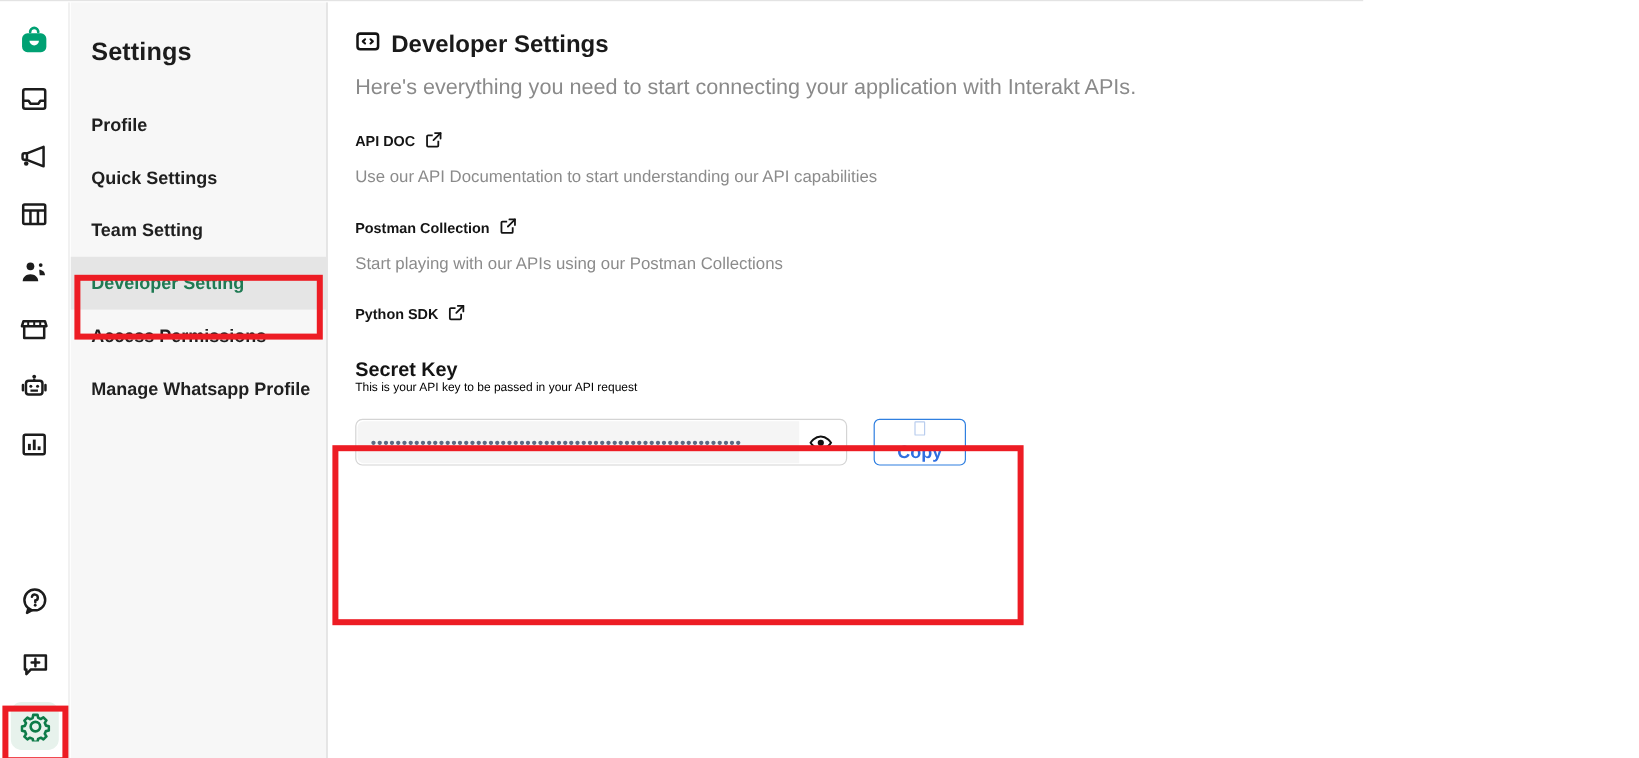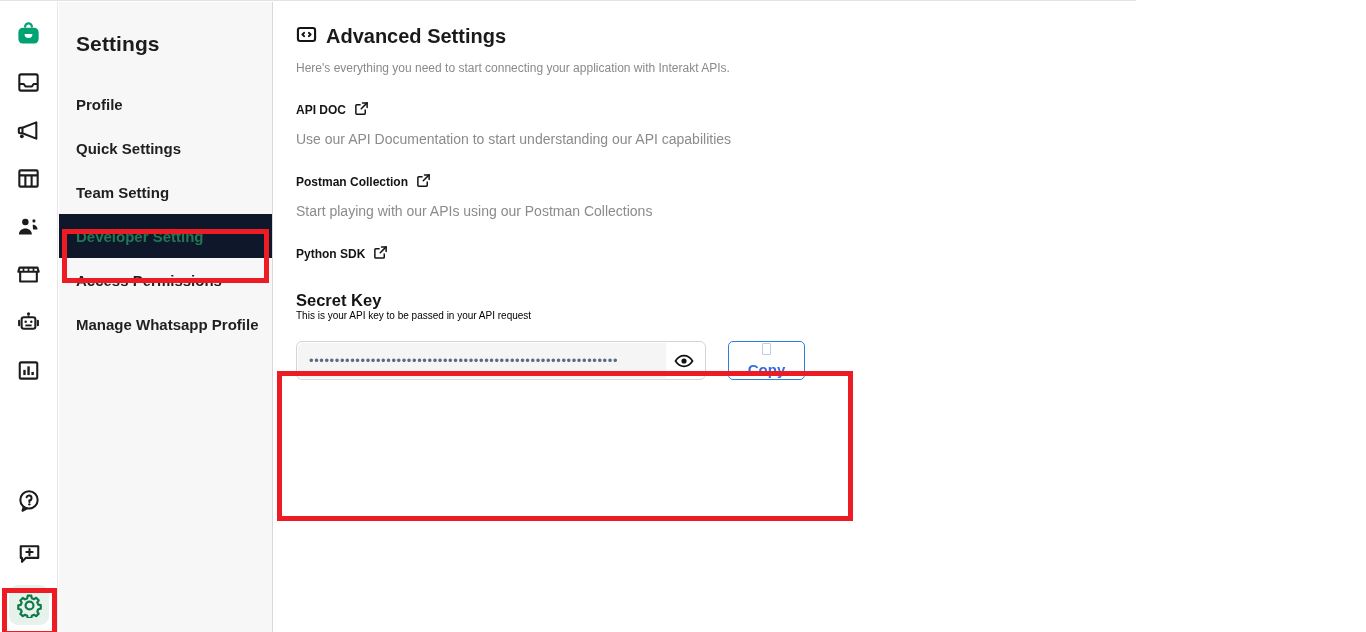--- a/index.html
+++ b/index.html
@@ -54,33 +54,33 @@
   }
   #sidebar-list { margin-top: 26px; }
   .side-item {
     height: 44px;
     display: flex; align-items: center;
     padding-left: 17px;
     font-size: 15px; font-weight: bold;
     color: #1f1f1f;
     cursor: pointer;
   }
-  .side-item.active { color: #1f7a53; background: #0f172a; }
+  .side-item.active { color: #1f7a53; background: #e5e5e5; }
 
   
   #main {
     position: absolute; left: 274px; top: 1px;
     width: 1092px; height: 631px;
     background: #ffffff;
     padding: 22px 0 0 22px;
   }
   .page-head { display: flex; align-items: center; gap: 9px; }
   .page-title { font-size: 20px; font-weight: bold; color: #1a1a1a; }
   .page-sub {
-    font-size: 12px; color: #8a8a8a; margin-top: 12px;
+    font-size: 18px; color: #8a8a8a; margin-top: 12px;
   }
 
   .section { margin-top: 26px; }
   .section-head {
     display: flex; align-items: center; gap: 8px;
     font-size: 12px; font-weight: bold; color: #141414;
   }
   .section-desc { font-size: 14px; color: #8b8b8b; margin-top: 12px; }
 
   
@@ -278,21 +278,21 @@
 
   <div id="main">
 
     <div class="page-head">
       <span>
         <svg width="21" height="21" viewBox="0 0 24 24">
           <rect x="2.2" y="4.6" width="19.6" height="14.8" rx="2.6" fill="none" stroke="#141414" stroke-width="2.4"></rect>
           <path d="M9.4 10 7.2 12l2.2 2M14.6 10l2.2 2-2.2 2" fill="none" stroke="#141414" stroke-width="2" stroke-linecap="round" stroke-linejoin="round"></path>
         </svg>
       </span>
-      <span class="page-title">Advanced Settings</span>
+      <span class="page-title">Developer Settings</span>
     </div>
     <div class="page-sub">Here's everything you need to start connecting your application with Interakt APIs.</div>
 
     <div class="section">
       <div class="section-head">
         <span>API DOC</span>
         <span>
           <svg width="15" height="15" viewBox="0 0 24 24">
             <path d="M13.6 3h7.4v7.4" fill="none" stroke="#141414" stroke-width="2.4" stroke-linecap="round" stroke-linejoin="round"></path>
             <path d="M21 3 11.6 12.4" fill="none" stroke="#141414" stroke-width="2.4" stroke-linecap="round"></path>

